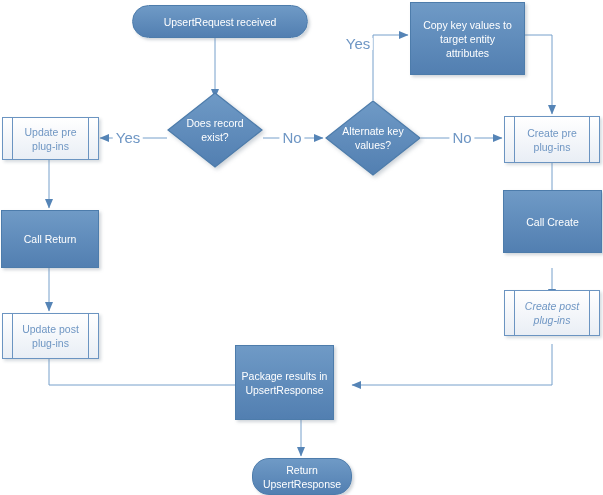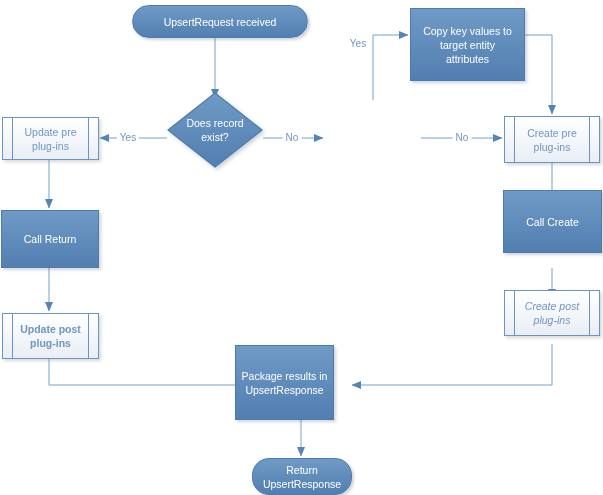--- a/index.html
+++ b/index.html
@@ -26,21 +26,21 @@
     box-shadow:2px 2px 3px rgba(120,135,150,0.30);
   }
   .predef .bar{position:absolute;top:0;bottom:0;width:1px;background:#6b94c1;}
   .predef .bar-left{left:9px;}
   .predef .bar-right{right:9px;}
   .diamond{background:none;border:none;box-shadow:none;}
   .diamond svg{position:absolute;left:0;top:0;filter:drop-shadow(2px 2px 2px rgba(120,135,150,0.40));}
   .diamond .lbl{position:relative;color:#ffffff;}
   .edge-label{
     position:absolute;transform:translate(-50%,-50%);
-    font-size:10px;color:#6e96c4;background:#ffffff;padding:0 3px;line-height:12px;
+    font-size:15px;color:#6e96c4;background:#ffffff;padding:0 3px;line-height:12px;
   }
 </style>
 </head>
 <body>
 
 <div class="canvas">
 
   <svg class="wires" width="603" height="495">
     <defs>
       <marker id="arrow" markerWidth="10" markerHeight="8" refX="9" refY="4" orient="auto" markerUnits="userSpaceOnUse">
@@ -82,29 +82,36 @@
     <div class="bar bar-left"></div>
     <div class="bar bar-right"></div>
     <div class="lbl">Update pre
 plug-ins</div>
   </div>
 
   <div class="node filled" style="left:1px;top:210px;width:96px;height:56px;">
     <div class="lbl">Call Return</div>
   </div>
 
-  <div class="node predef" style="left:2px;top:313px;width:95px;height:44px;font-weight:bold;">
+  <div class="node predef" style="left:2px;top:313px;width:95px;height:44px;">
     <div class="bar bar-left"></div>
     <div class="bar bar-right"></div>
     <div class="lbl">Update post
 plug-ins</div>
   </div>
 
+  <div class="node diamond" style="left:325px;top:100px;width:96px;height:76px;">
+    <svg width="96" height="76" viewBox="0 0 96 76">
+      <polygon points="48,1 95,38 48,75 1,38" fill="url(#dgrad)" stroke="#4d7cab" stroke-width="1.2"></polygon>
+    </svg>
+    <div class="lbl">Alternate key
+values?</div>
+  </div>
 
-  <div class="node filled" style="left:410px;top:8px;width:113px;height:71px;">
+  <div class="node filled" style="left:410px;top:2px;width:113px;height:71px;">
     <div class="lbl">Copy key values to
 target entity
 attributes</div>
   </div>
 
   <div class="node predef" style="left:504px;top:116px;width:94px;height:45px;">
     <div class="bar bar-left"></div>
     <div class="bar bar-right"></div>
     <div class="lbl">Create pre
 plug-ins</div>

